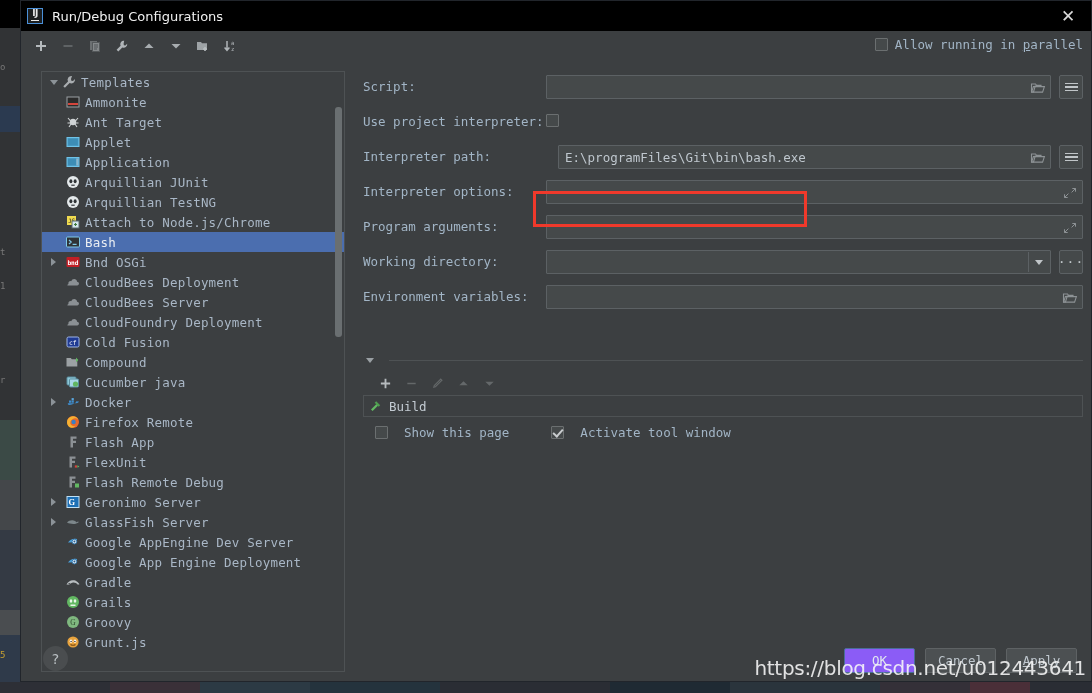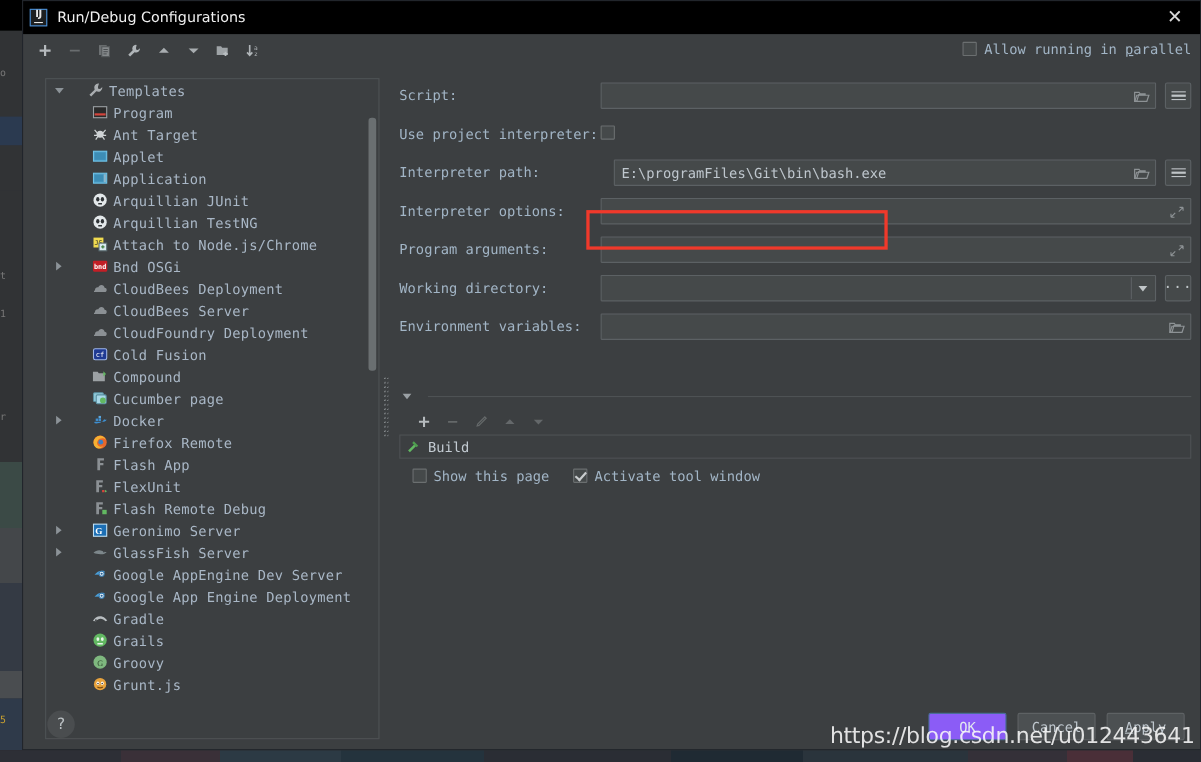--- a/index.html
+++ b/index.html
@@ -129,21 +129,20 @@
     border-width: 5px 4.5px 0 4.5px;
     border-color: #8c9398 transparent transparent transparent;
   }
   .arrow.right span {
     border-width: 4.5px 0 4.5px 5px;
     border-color: transparent transparent transparent #8c9398;
   }
   .trow .ico {
     width: 16px; height: 16px; flex: none; margin-right: 4px;
     position: relative;
-    margin-left: 18px;
   }
   .trow .lbl { letter-spacing: 0.2px; }
 
   
   #tscroll {
     position: absolute; right: 1px; top: 1px; width: 9px; bottom: 1px;
     background: transparent;
   }
   #tthumb {
     position: absolute; left: 1px; width: 7px;
@@ -248,21 +247,21 @@
   #bl-list {
     height: 22px; background: #3c3f41;
     border: 1px solid #4e5254;
     display: flex; align-items: center; padding-left: 4px; gap: 5px;
   }
   #bl-list .lbl {
     font-size: 12.5px; color: #c3cbd2;
     font-family: "DejaVu Sans Mono", monospace;
   }
   .bl-opts {
-    display: flex; align-items: center; gap: 6px;
+    display: flex; align-items: center; gap: 16px;
     margin-top: 8px; padding-left: 12px;
   }
   .bl-opts .gap { width: 10px; }
 
   
   #helpbtn {
     position: absolute; left: 22px; bottom: 12px;
     width: 25px; height: 25px; border-radius: 50%;
     background: #4a4d4f; color: #b9bfc2;
     display: flex; align-items: center; justify-content: center;
@@ -404,21 +403,21 @@
         </div>
 
         <div id="tree-items">
             <div class="trow">
               <span class="arrow"></span>
               <span style="width: 4px; flex: 0 0 auto;"></span>
               <span class="ico"><svg width="16" height="16" viewBox="0 0 16 16">
                   <rect x="2" y="3" width="12" height="10" fill="#2b2b2b" stroke="#9aa0a3"></rect>
                   <rect x="3" y="9" width="10" height="2" fill="#d4453c"></rect>
                 </svg></span>
-              <span class="lbl">Program</span>
+              <span class="lbl">Ammonite</span>
             </div>
             <div class="trow">
               <span class="arrow"></span>
               <span style="width: 4px; flex: 0 0 auto;"></span>
               <span class="ico"><svg width="16" height="16" viewBox="0 0 16 16">
                   <circle cx="8" cy="8" r="3.2" fill="#cfd3d5"></circle>
                   <path d="M3 4l2.5 3M13 4l-2.5 3M2.5 9h3M13.5 9h-3M4 13l2-3M12 13l-2-3" stroke="#cfd3d5" stroke-width="1.1"></path>
                 </svg></span>
               <span class="lbl">Ant Target</span>
             </div>
@@ -467,20 +466,29 @@
               <span class="arrow"></span>
               <span style="width: 4px; flex: 0 0 auto;"></span>
               <span class="ico"><svg width="16" height="16" viewBox="0 0 16 16">
                   <rect x="2" y="2" width="9" height="9" fill="#f0db4f"></rect>
                   <text x="3" y="9" font-size="6" font-family="monospace" fill="#2b2b2b">JS</text>
                   <rect x="7" y="7" width="7" height="7" fill="#d7e8ee" stroke="#5a6b70"></rect>
                   <path d="M9 10.5h3M10.5 9v3" stroke="#3e7b3e" stroke-width="1.1"></path>
                 </svg></span>
               <span class="lbl">Attach to Node.js/Chrome</span>
             </div>
+            <div class="trow sel">
+              <span class="arrow"></span>
+              <span style="width: 4px; flex: 0 0 auto;"></span>
+              <span class="ico"><svg width="16" height="16" viewBox="0 0 16 16">
+                  <rect x="1.5" y="3" width="13" height="10" rx="1" fill="#2f3336" stroke="#7fc8e8"></rect>
+                  <path d="M4 6l2.2 2L4 10M7.6 10.3h4" stroke="#7fc8e8" stroke-width="1.2" fill="none"></path>
+                </svg></span>
+              <span class="lbl">Bash</span>
+            </div>
             <div class="trow">
               <span class="arrow right">
                 <span></span>
               </span>
               <span style="width: 4px; flex: 0 0 auto;"></span>
               <span class="ico"><svg width="16" height="16" viewBox="0 0 16 16">
                   <rect x="1.5" y="3" width="13" height="10" rx="1" fill="#c21f26"></rect>
                   <text x="2.4" y="10.6" font-size="6.2" font-weight="bold" font-family="monospace" fill="#fff">bnd</text>
                 </svg></span>
               <span class="lbl">Bnd OSGi</span>
@@ -528,21 +536,21 @@
               <span class="lbl">Compound</span>
             </div>
             <div class="trow">
               <span class="arrow"></span>
               <span style="width: 4px; flex: 0 0 auto;"></span>
               <span class="ico"><svg width="16" height="16" viewBox="0 0 16 16">
                   <rect x="2" y="3" width="9" height="8" rx="1" fill="#8fc8d8" stroke="#5a8fa0"></rect>
                   <rect x="4.5" y="5" width="9" height="8" rx="1" fill="#a8d8e8" stroke="#5a8fa0"></rect>
                   <circle cx="10.5" cy="10" r="2.6" fill="#62b862"></circle>
                 </svg></span>
-              <span class="lbl">Cucumber page</span>
+              <span class="lbl">Cucumber java</span>
             </div>
             <div class="trow">
               <span class="arrow right">
                 <span></span>
               </span>
               <span style="width: 4px; flex: 0 0 auto;"></span>
               <span class="ico"><svg width="16" height="16" viewBox="0 0 16 16">
                   <rect x="4" y="6.5" width="2.2" height="2.2" fill="#3f8fd0"></rect>
                   <rect x="6.6" y="6.5" width="2.2" height="2.2" fill="#3f8fd0"></rect>
                   <rect x="6.6" y="4.1" width="2.2" height="2.2" fill="#5aa8e0"></rect>

